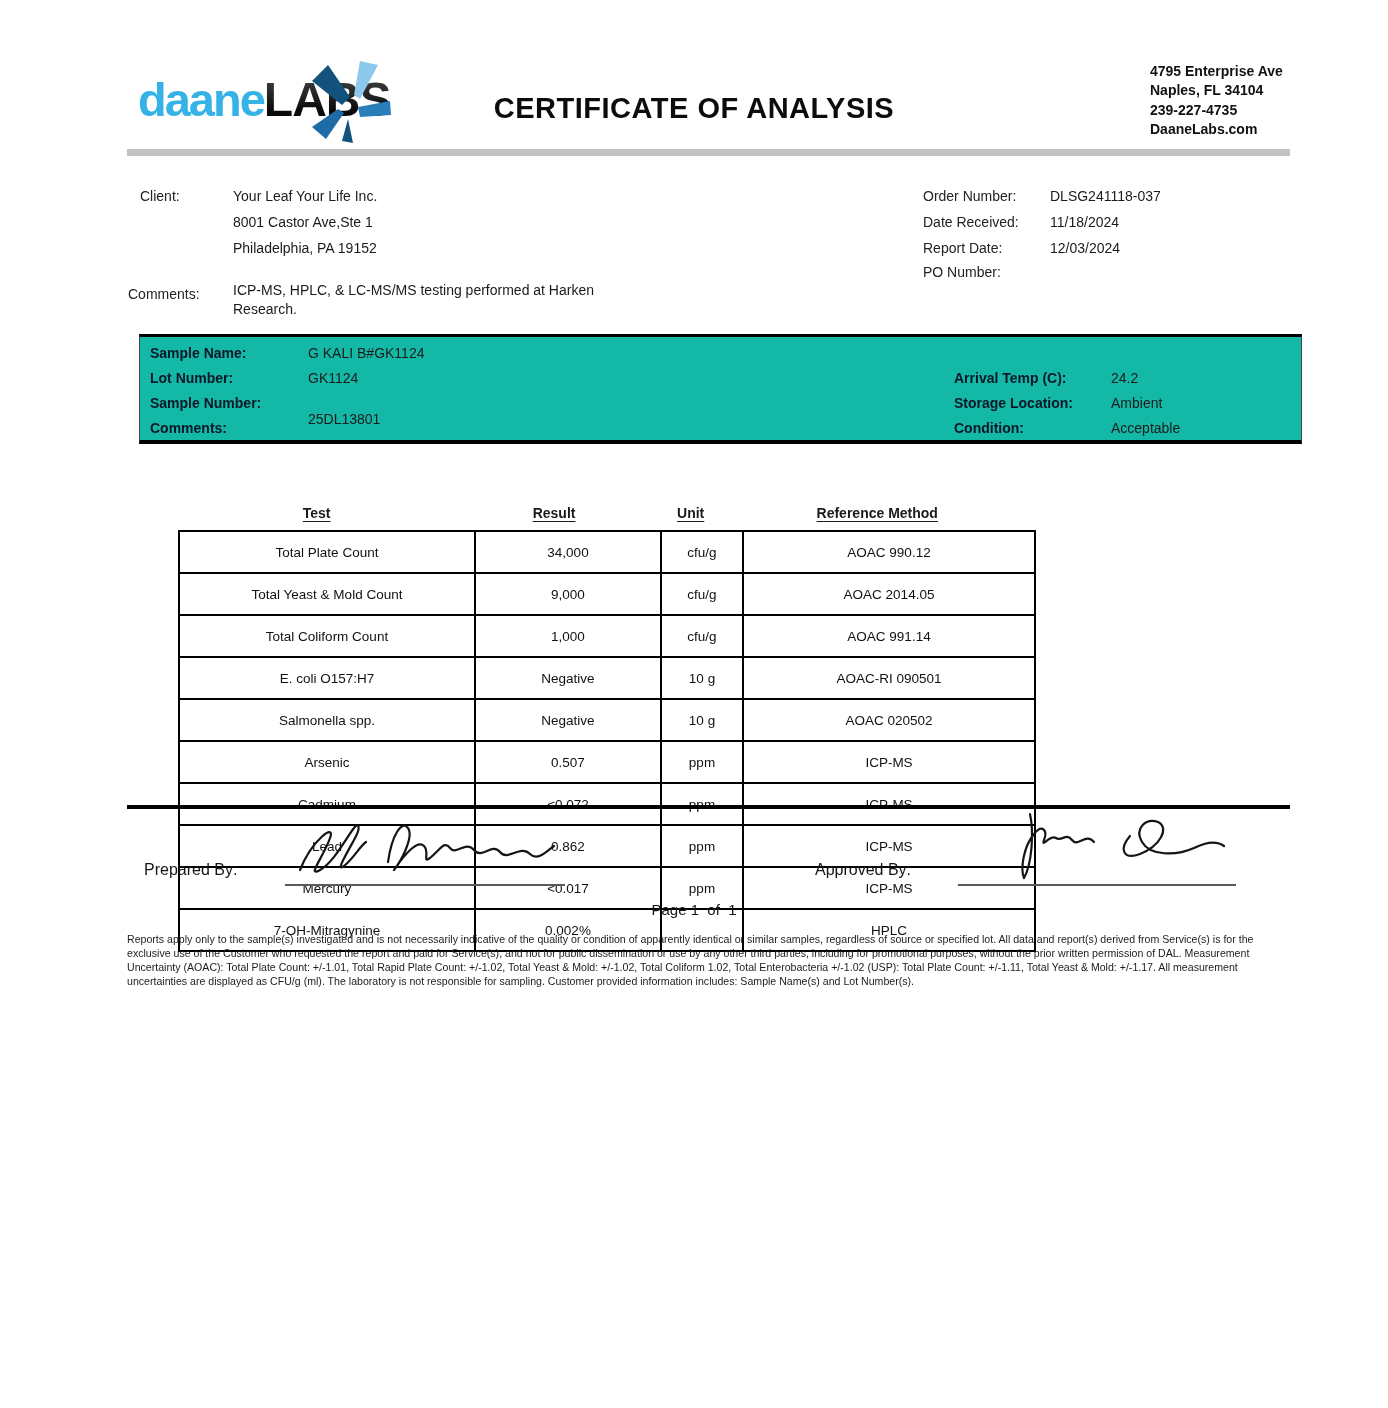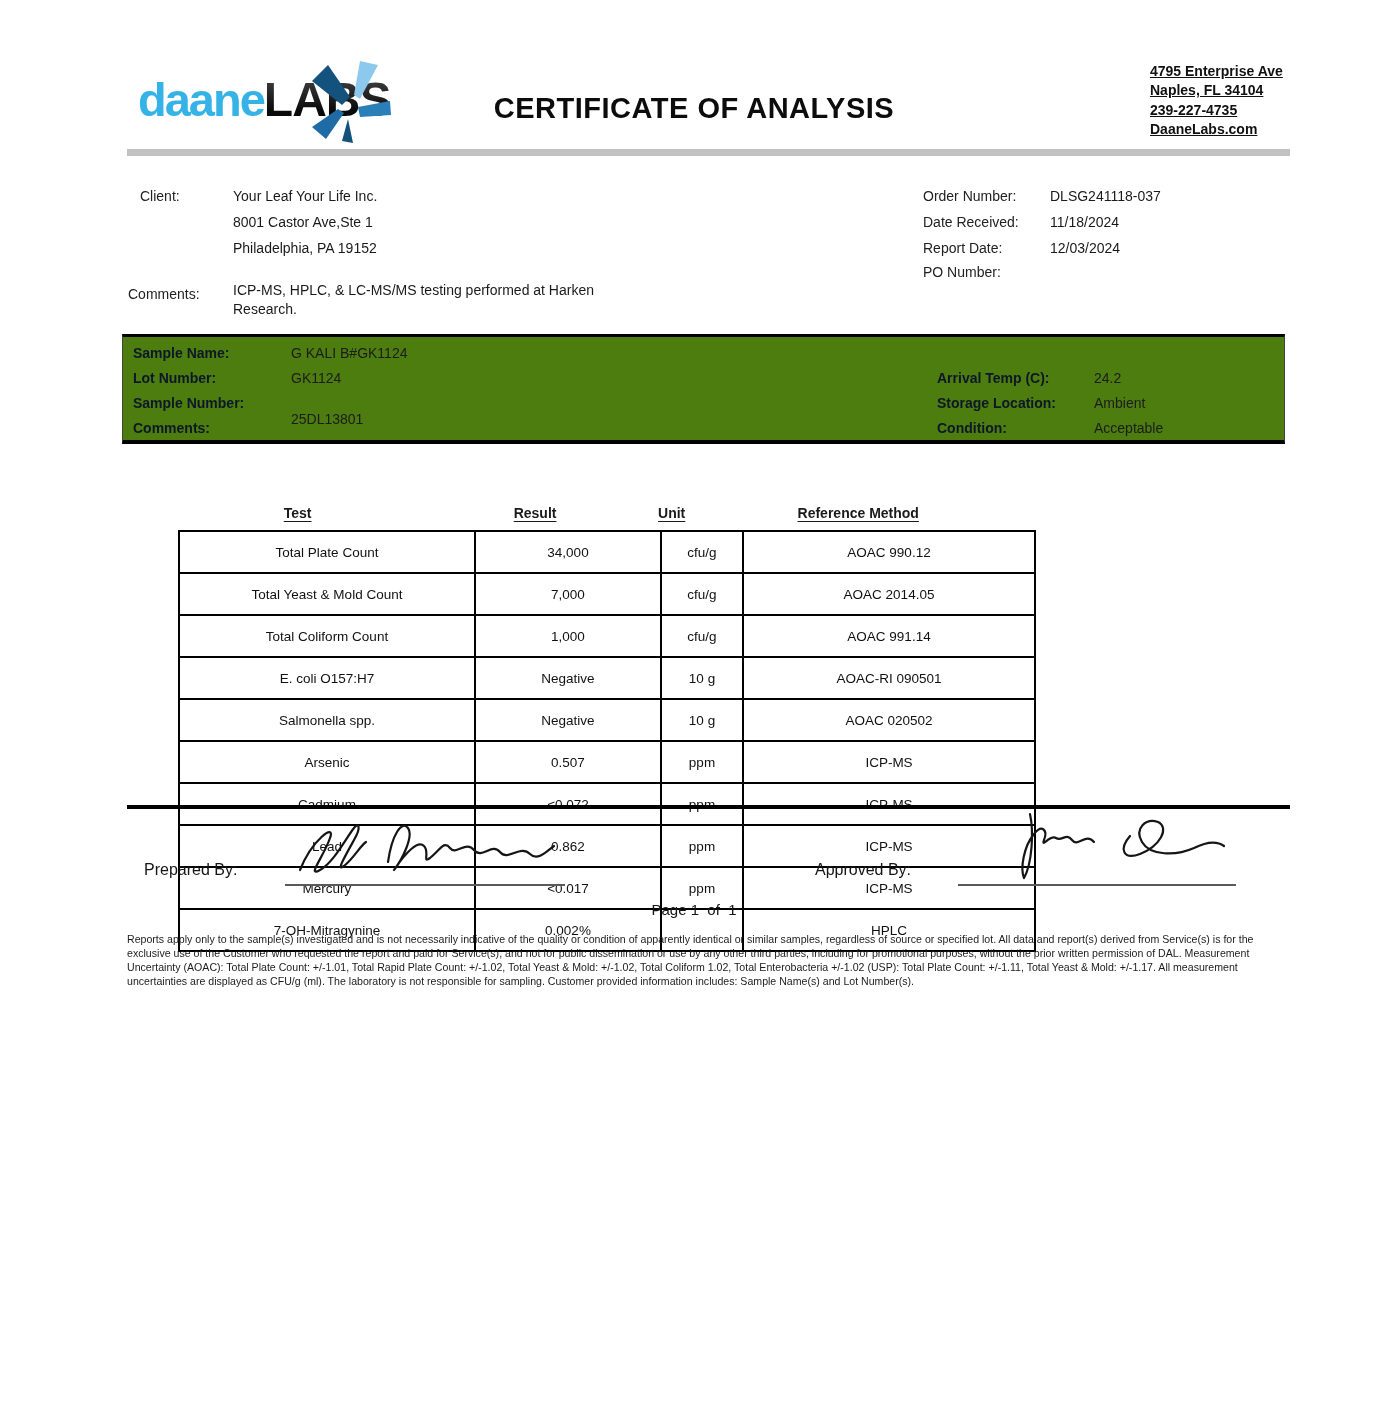--- a/index.html
+++ b/index.html
@@ -9,37 +9,37 @@
   
   .logo-daane{font-size:47px;font-weight:bold;color:#35b3e7;letter-spacing:-2px;}
   .logo-labs{font-size:48px;font-weight:bold;color:#151515;letter-spacing:-1px;
              background:linear-gradient(180deg,#4a4a4a 0%,#0a0a0a 70%);
              -webkit-background-clip:text;background-clip:text;-webkit-text-fill-color:transparent;}
   .logo-wrap{left:138px;top:72px;display:flex;align-items:baseline;}
   .pinwheel{left:296px;top:55px;}
 
   
   .coa-title{left:0;top:92px;width:1388px;text-align:center;font-size:29px;font-weight:bold;color:#0c0c0c;letter-spacing:.5px;}
-  .addr{left:1150px;top:62px;font-size:14px;font-weight:bold;line-height:1.38;color:#111;text-decoration:underline;}
+  .addr{left:1150px;top:62px;font-size:14px;font-weight:bold;line-height:1.38;color:#111;}
 
   .gray-bar{left:127px;top:149px;width:1163px;height:7px;background:#c2c2c2;}
 
   
   .lbl{font-size:14px;color:#222;}
   .val{font-size:14px;color:#1a1a1a;}
   .r{text-align:left;}
 
   
-  .sample-box{left:122px;top:334px;width:1163px;height:110px;background:#4d7c0f;
+  .sample-box{left:139px;top:334px;width:1163px;height:110px;background:#14b8a6;
               border-top:3px solid #000;border-bottom:4px solid #000;border-left:1px solid #444;border-right:1px solid #444;box-sizing:border-box;}
   .sb-lbl{font-weight:bold;color:#0d1728;font-size:14px;position:absolute;}
   .sb-val{color:#1c1c1c;font-size:14px;position:absolute;}
 
   
-  .thead-row{left:161px;top:505px;width:832px;display:flex;gap:16px;}
+  .thead-row{left:180px;top:505px;width:832px;display:flex;gap:16px;}
   .thead-row .hc{font-size:14px;font-weight:bold;text-align:center;text-decoration:underline;text-underline-offset:3px;}
   .hc1{width:290px;} .hc2{width:180px;} .hc3{width:76px;} .hc4{width:286px;}
 
   table.results{position:absolute;left:178px;top:530px;width:832px;border-collapse:collapse;table-layout:fixed;}
   table.results td{border:2px solid #000;font-size:13.5px;text-align:center;height:20px;padding:10px 2px;color:#111;}
   .c1{width:290px;} .c2{width:180px;} .c3{width:76px;} .c4{width:286px;}
 
   .thick-line{left:127px;top:805px;width:1163px;height:4px;background:#000;}
 
   .sig-label{font-size:16px;color:#161616;}
@@ -116,21 +116,21 @@
 <table class="results">
   <tbody>
       <tr>
     <td class="c1">Total Plate Count</td>
     <td class="c2">34,000</td>
     <td class="c3">cfu/g</td>
     <td class="c4">AOAC 990.12</td>
   </tr>
   <tr>
     <td class="c1">Total Yeast &amp; Mold Count</td>
-    <td class="c2">7,000</td>
+    <td class="c2">9,000</td>
     <td class="c3">cfu/g</td>
     <td class="c4">AOAC 2014.05</td>
   </tr>
   <tr>
     <td class="c1">Total Coliform Count</td>
     <td class="c2">1,000</td>
     <td class="c3">cfu/g</td>
     <td class="c4">AOAC 991.14</td>
   </tr>
   <tr>

